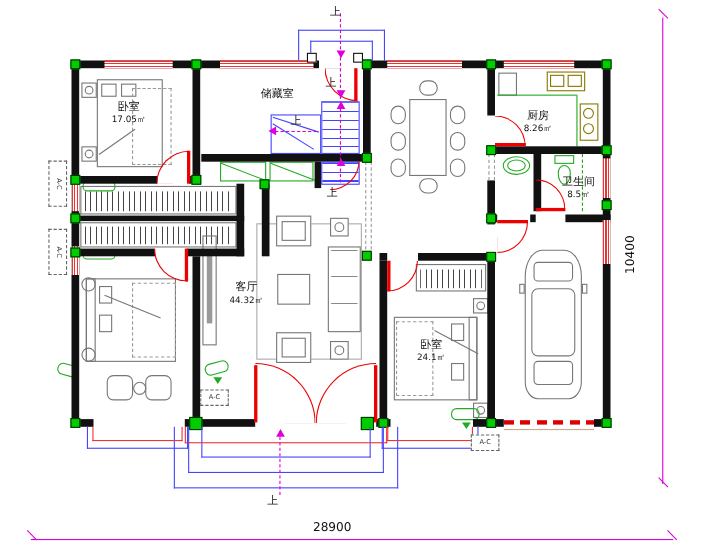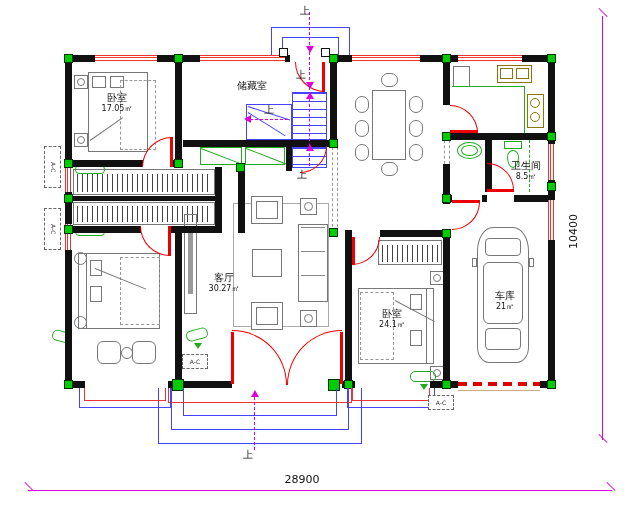--- a/index.html
+++ b/index.html
@@ -298,35 +298,35 @@
     <div class="tri tri-up" style="left:251px;top:390px"></div>
   </div>
 
   <div class="rlbl" style="left:82px;top:92px;width:70px">
     <div>卧室</div>
     <div class="rarea">17.05㎡</div>
   </div>
   <div class="rlbl" style="left:217px;top:80px;width:70px">
     <div>储藏室</div>
   </div>
+  <div class="rlbl" style="left:454px;top:100px;width:70px">
+    <div>厨房</div>
+    <div class="rarea">8.26㎡</div>
+  </div>
   <div class="rlbl" style="left:494px;top:160px;width:64px">
     <div>卫生间</div>
     <div class="rarea">8.5㎡</div>
   </div>
-  <div class="rlbl" style="left:189px;top:272px;width:70px">
+  <div class="rlbl" style="left:189px;top:256px;width:70px">
     <div>客厅</div>
-    <div class="rarea">30.27㎡</div>
+    <div class="rarea">44.32㎡</div>
   </div>
   <div class="rlbl" style="left:357px;top:308px;width:70px">
     <div>卧室</div>
     <div class="rarea">24.1㎡</div>
-  </div>
-  <div class="rlbl" style="left:470px;top:290px;width:70px">
-    <div>车库</div>
-    <div class="rarea">21㎡</div>
   </div>
 
   <span class="up" style="left:300px;top:4px">上</span>
   <span class="up" style="left:296px;top:68px">上</span>
   <span class="up" style="left:264px;top:103px">上</span>
   <span class="up" style="left:297px;top:168px">上</span>
   <span class="up" style="left:243px;top:448px">上</span>
 
   <div class="ac" style="left:44px;top:146px;width:17px;height:42px;writing-mode:vertical-rl">A-C</div>
   <div class="ac" style="left:44px;top:208px;width:17px;height:42px;writing-mode:vertical-rl">A-C</div>

